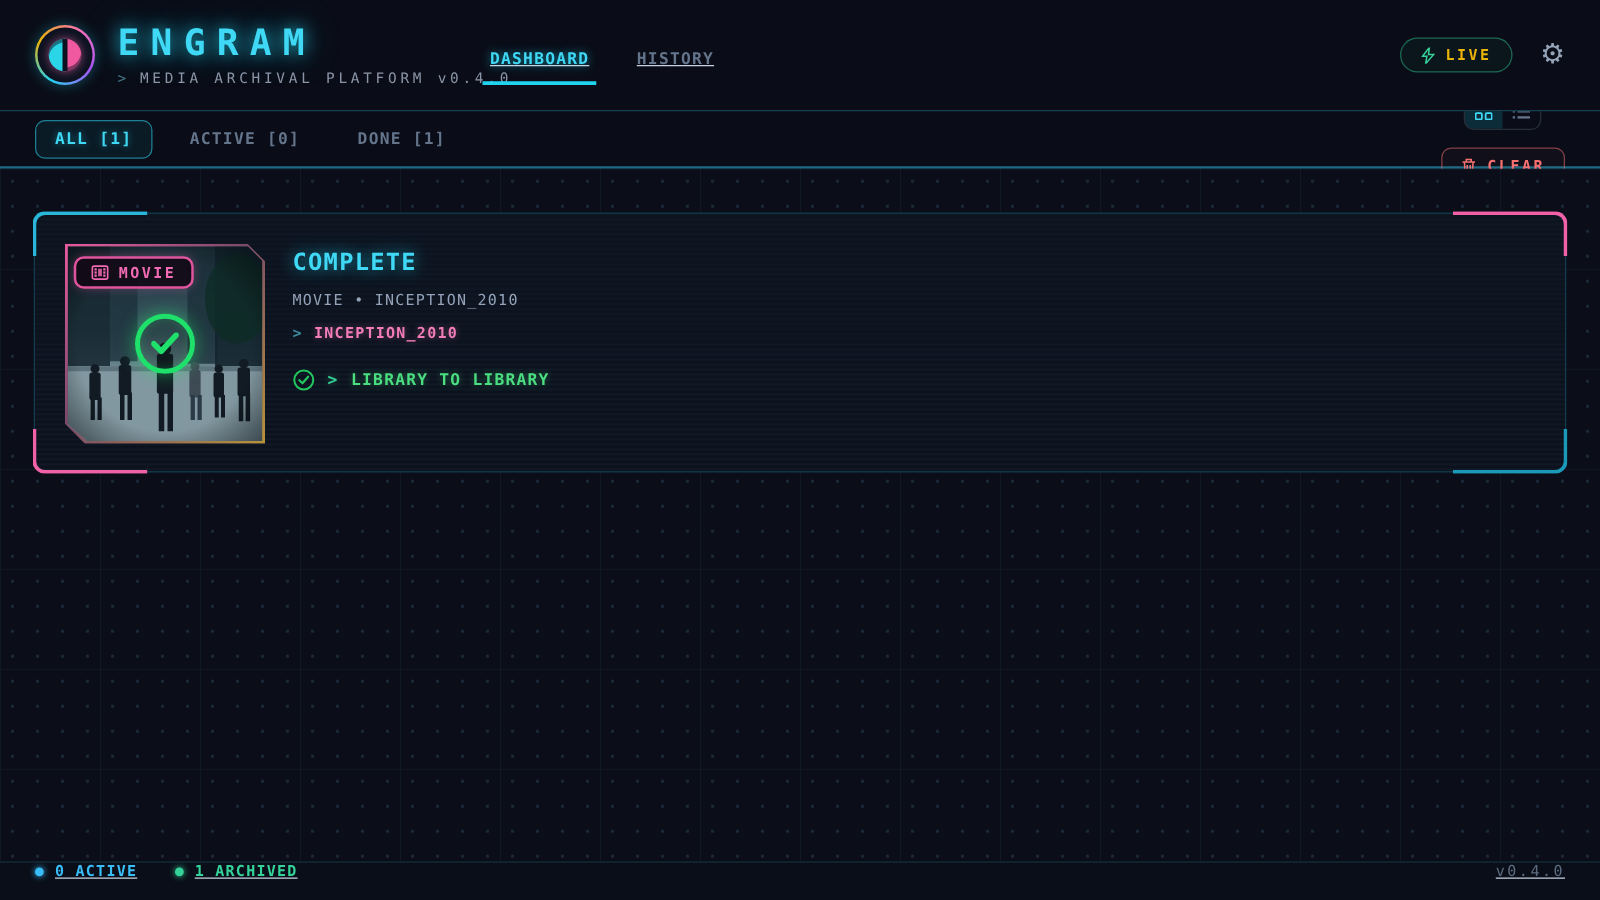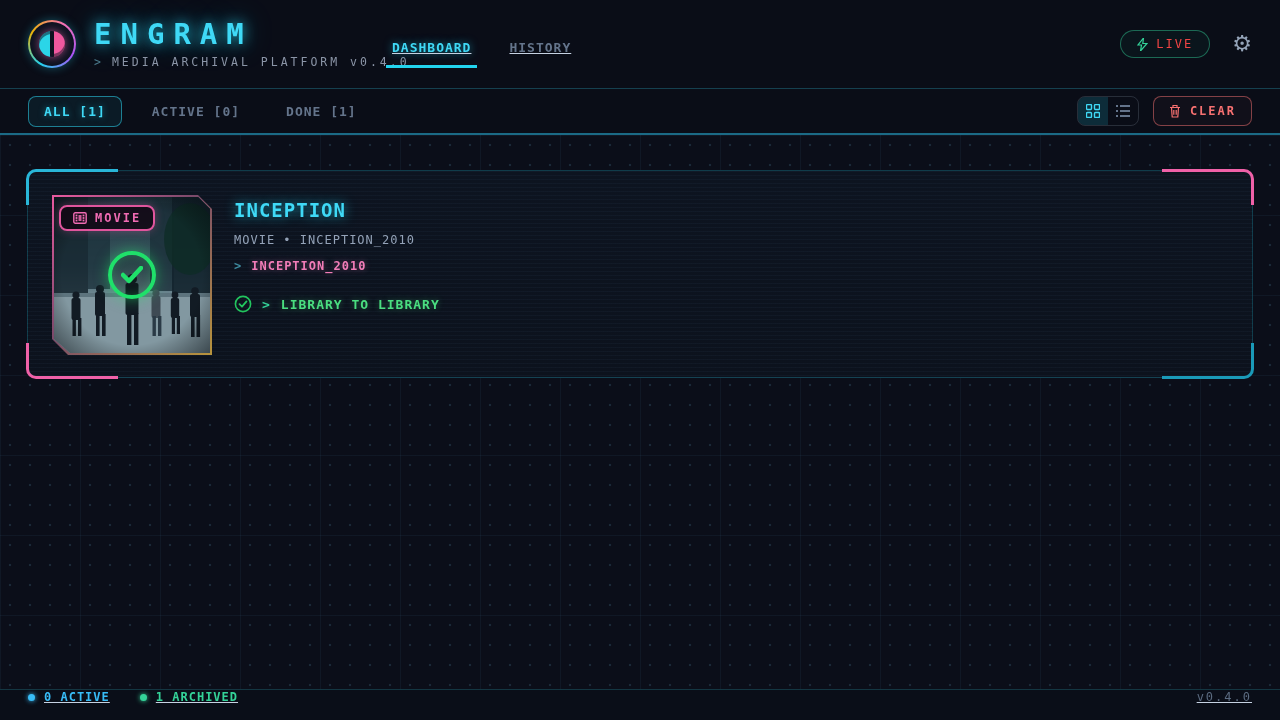--- a/index.html
+++ b/index.html
@@ -51,21 +51,21 @@
   .nav-tabs { position:absolute; left:386px; top:0; height:100%; display:flex; align-items:center; gap:26px;text-decoration:underline; }
   .tab { font-size:13px; font-weight:bold; letter-spacing:1px; color:#64748b; cursor:pointer;
          padding:10px 6px; border-bottom:3px solid transparent; margin-bottom:-10px; }
   .tab.active { color:#3fd9f6; border-bottom-color:#22d3ee; text-shadow:0 0 8px rgba(34,211,238,.6); }
 
   .header-right { margin-left:auto; display:flex; align-items:center; gap:22px; }
   .live-badge {
     display:flex; align-items:center; gap:8px;
     border:1px solid rgba(52,211,153,.45); border-radius:16px;
     padding:6px 16px;
-    color:#ef4444; font-size:12px; font-weight:normal; letter-spacing:2px;
+    color:#eab308; font-size:12px; font-weight:bold; letter-spacing:2px;
     background:rgba(16,185,129,.05);
   }
   .gear { font-family:"DejaVu Sans",sans-serif; font-size:22px; color:#94a3b8; cursor:pointer; line-height:1; }
 
   
   .filter-bar {
     height:46px; flex:0 0 46px;
     display:flex; align-items:center;
     padding:0 28px;
     background:#0a0d17;
@@ -74,21 +74,21 @@
   .filter-chips { display:flex; align-items:center; gap:14px; }
   .chip {
     font-size:13px; font-weight:bold; letter-spacing:1px;
     color:#64748b; padding:7px 15px; border:1px solid transparent; border-radius:8px; cursor:pointer;
   }
   .chip.active {
     color:#3fd9f6; border-color:rgba(45,212,238,.55);
     background:rgba(34,211,238,.07);
     text-shadow:0 0 6px rgba(34,211,238,.5);
   }
-  .filter-right { margin-left:auto; display:flex; align-items:center; gap:14px; }
+  .filter-right { margin-left:auto; display:flex; align-items:center; gap:14px;flex-direction:column; }
   .view-toggle { display:flex; border:1px solid rgba(148,163,184,.22); border-radius:8px; overflow:hidden; }
   .view-btn { width:30px; height:28px; display:flex; align-items:center; justify-content:center; cursor:pointer; }
   .view-btn.active { background:rgba(34,211,238,.16); }
   .clear-btn {
     display:flex; align-items:center; gap:9px;
     border:1px solid rgba(248,113,113,.5); border-radius:8px;
     padding:7px 15px; color:#f87171; font-size:12px; font-weight:bold; letter-spacing:2px;
     background:rgba(248,113,113,.03); cursor:pointer;
   }
 
@@ -356,21 +356,21 @@
           <rect x="9.6" y="2.6" width="1.8" height="1.8" fill="#f06bb3"></rect>
             <rect x="9.6" y="5.1" width="1.8" height="1.8" fill="#f06bb3"></rect>
             <rect x="9.6" y="7.6" width="1.8" height="1.8" fill="#f06bb3"></rect>
           <rect x="5.5" y="3" width="3" height="6" fill="#f06bb3" opacity="0.85"></rect>
         </svg>
         <span>MOVIE</span>
       </div>
     </div>
 
     <div class="card-info">
-      <div class="card-title">INCEPTION</div>
+      <div class="card-title">COMPLETE</div>
       <div class="card-meta">MOVIE • INCEPTION_2010</div>
       <div class="card-source">
         <span class="prompt">&gt;</span>
         <span class="val">INCEPTION_2010</span>
       </div>
       <div class="card-status">
         <svg width="18" height="18" viewBox="0 0 18 18">
           <circle cx="9" cy="9" r="7.6" fill="none" stroke="#22c55e" stroke-width="1.6"></circle>
           <path d="M5.5 9.2 L8 11.6 L12.5 6.4" fill="none" stroke="#22c55e" stroke-width="1.8" stroke-linecap="round" stroke-linejoin="round"></path>
         </svg>

